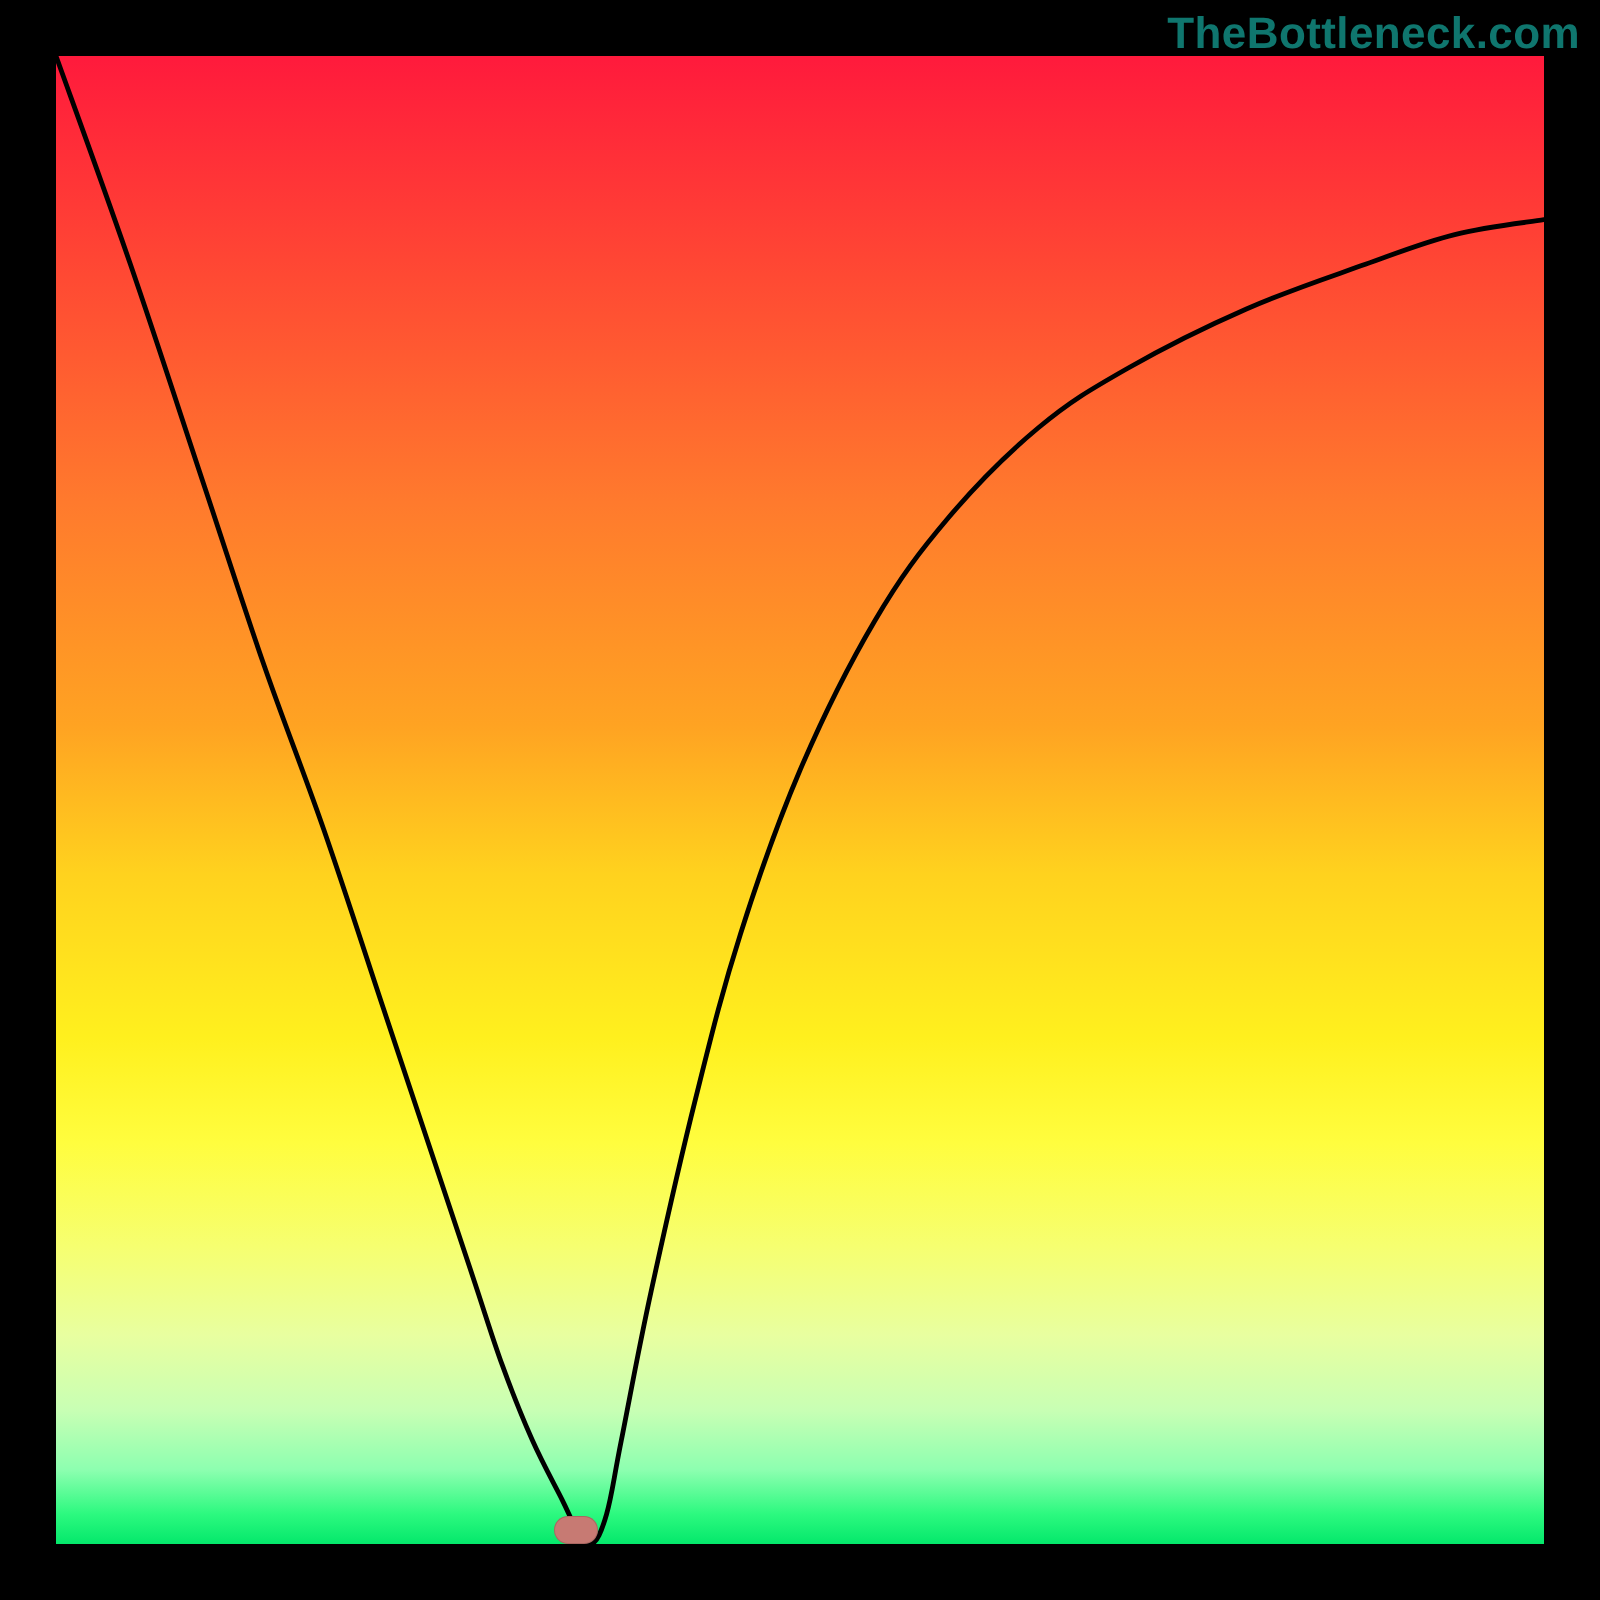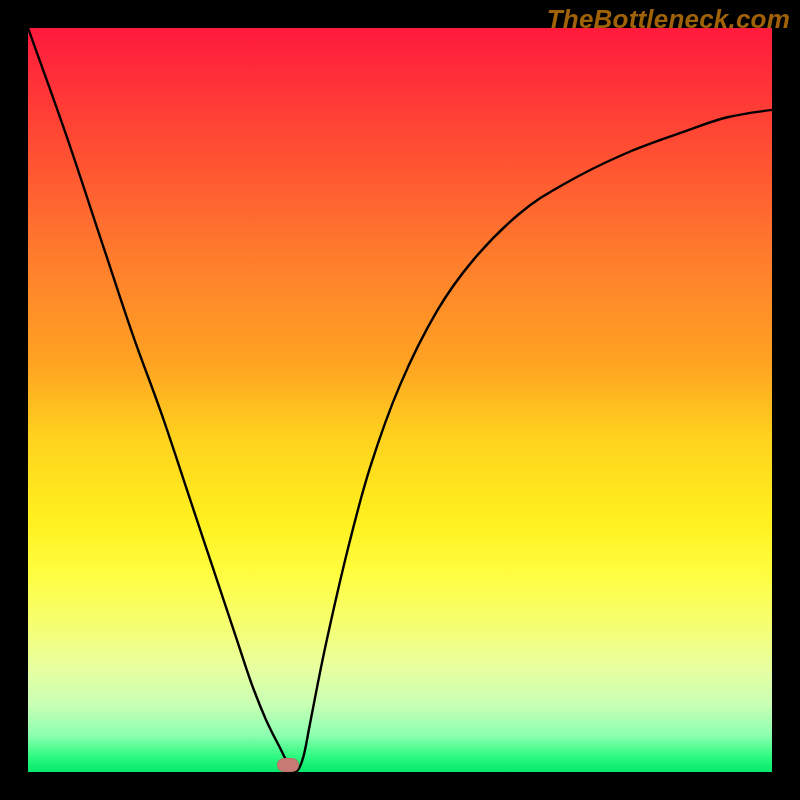--- a/index.html
+++ b/index.html
@@ -14,27 +14,26 @@
   .frame {
     position: relative;
     width: 800px;
     height: 800px;
     background: #000;
   }
   .watermark {
     position: absolute;
     top: 4px;
     right: 10px;
-    color: #a16207;
+    color: #0f766e;
     font-weight: 600;
-    font-size: 26px;
+    font-size: 22px;
     letter-spacing: 0.2px;
     z-index: 20;
     user-select: none;
-    font-style: italic;
   }
   .plot-area {
     position: absolute;
     left: 28px;
     top: 28px;
     width: 744px;
     height: 744px;
     background: linear-gradient(
       to bottom,
       #ff1a3c 0%,

